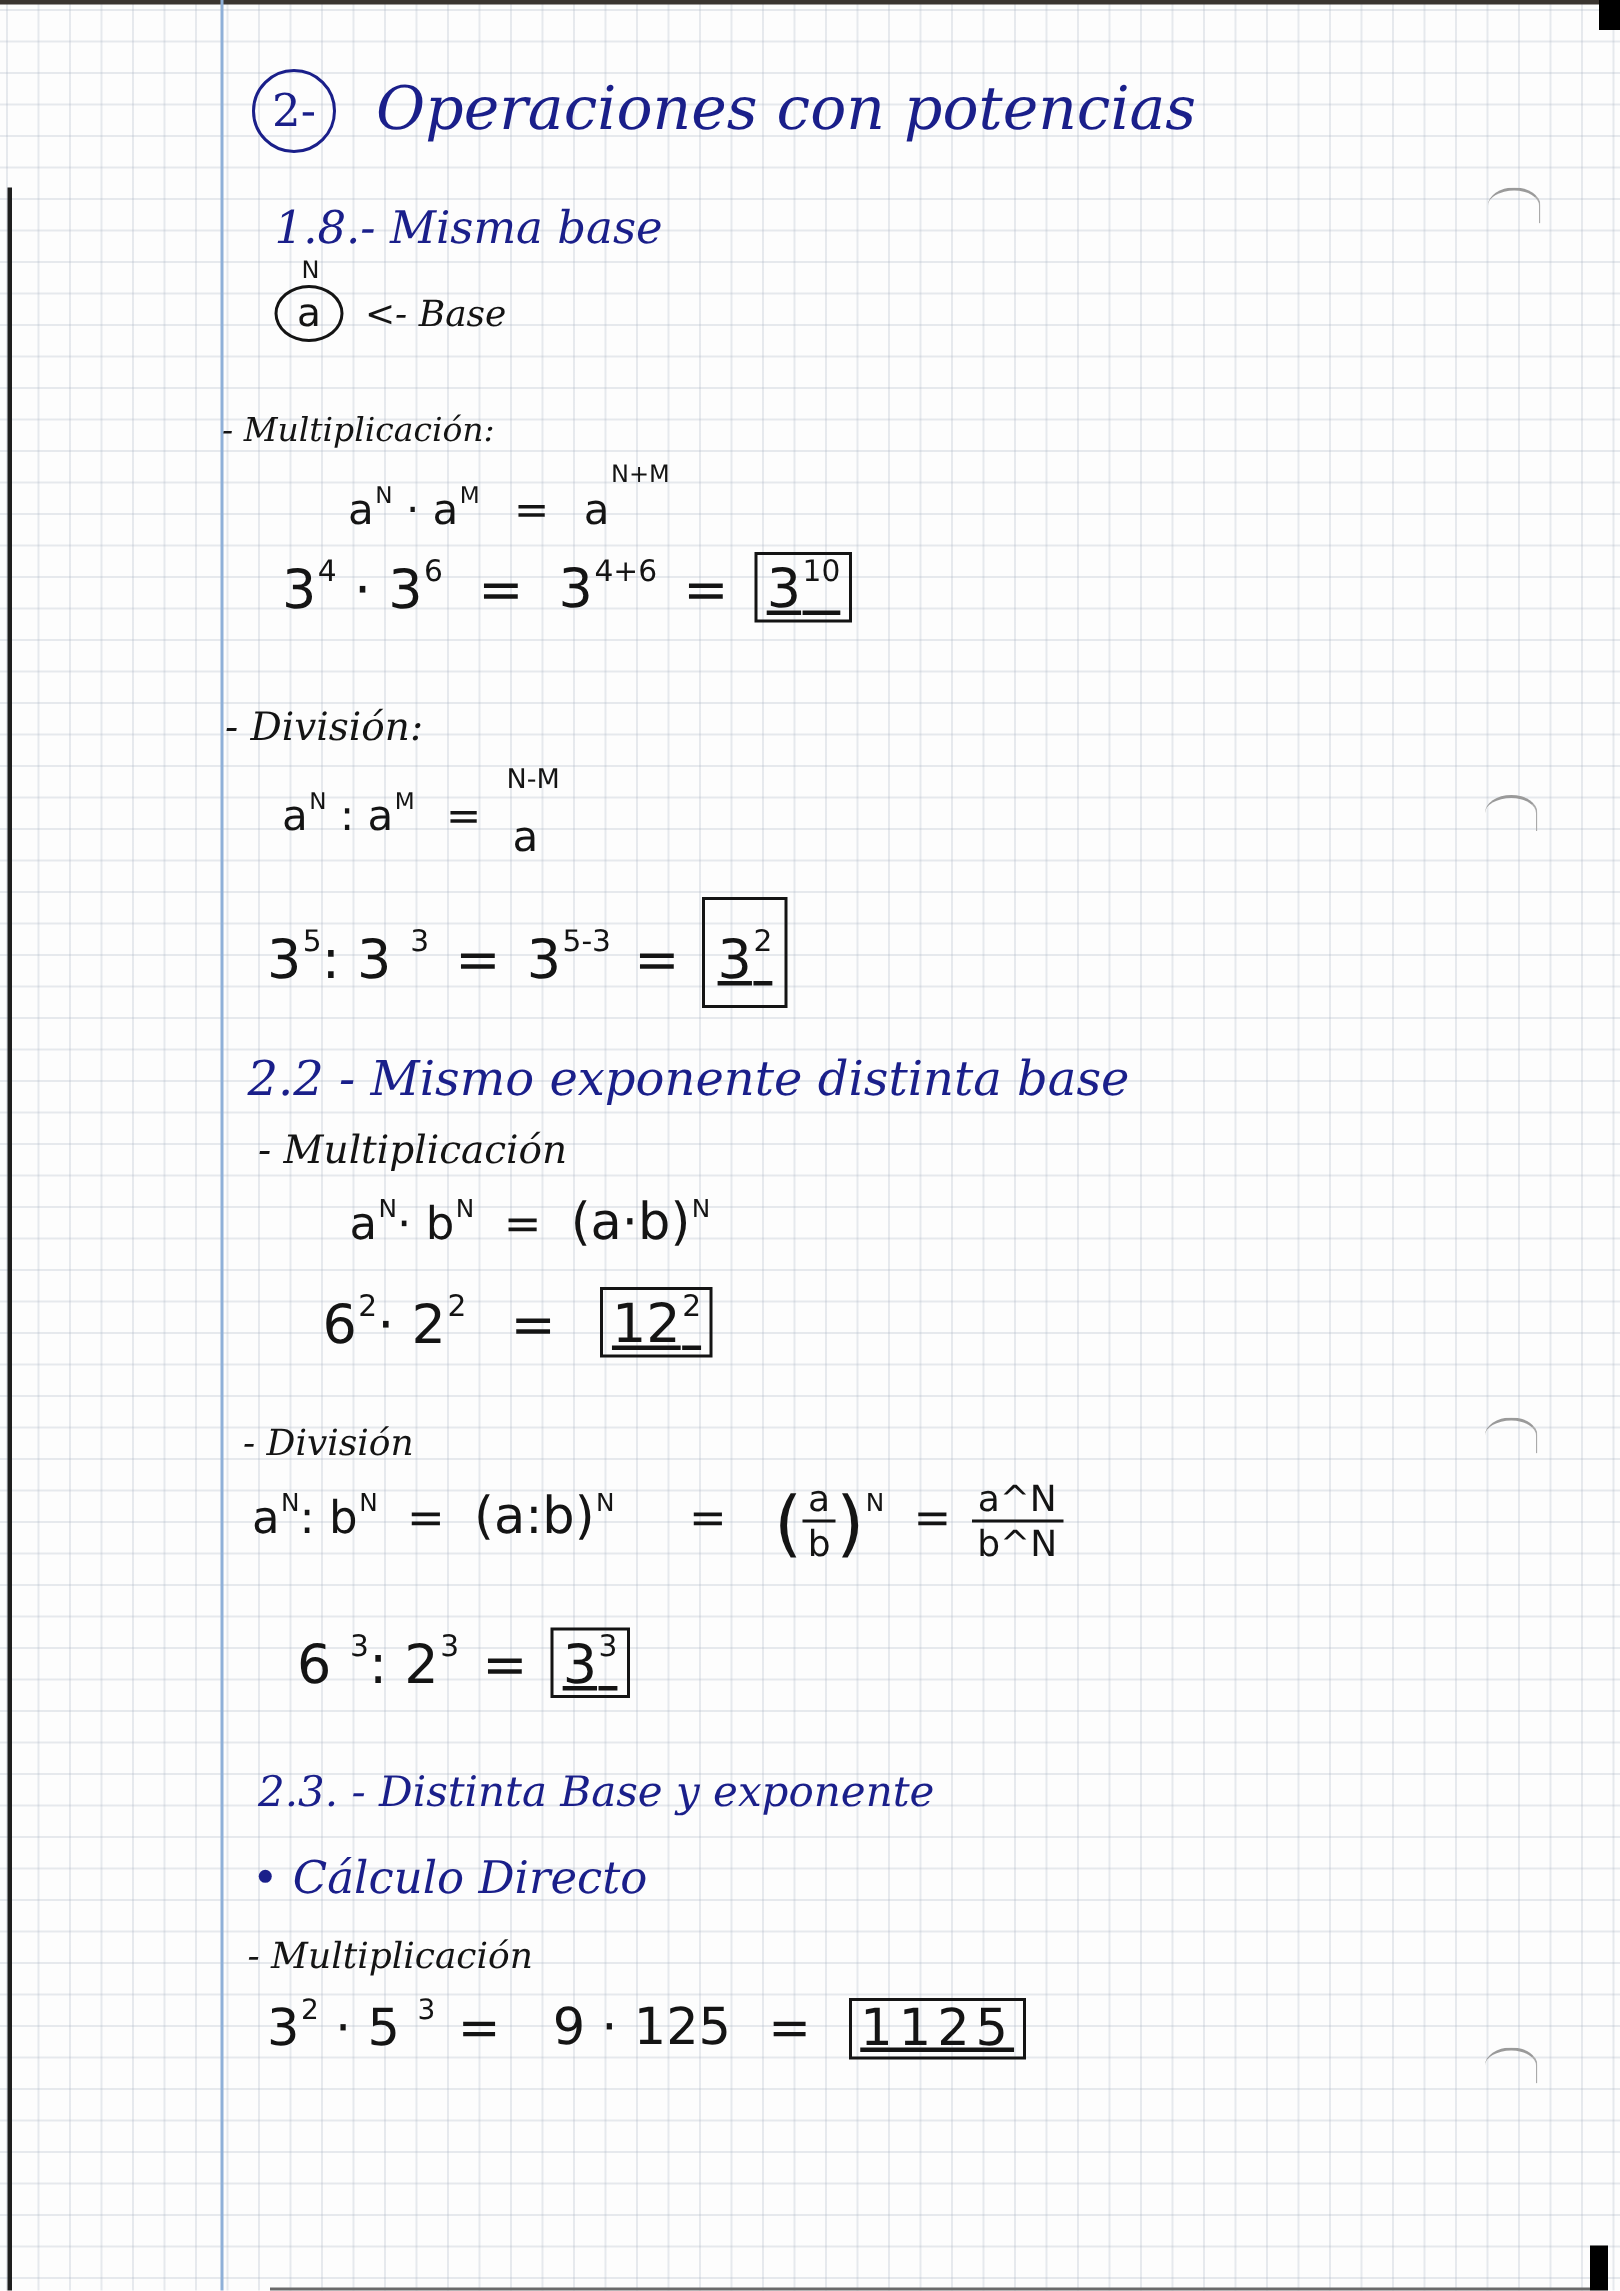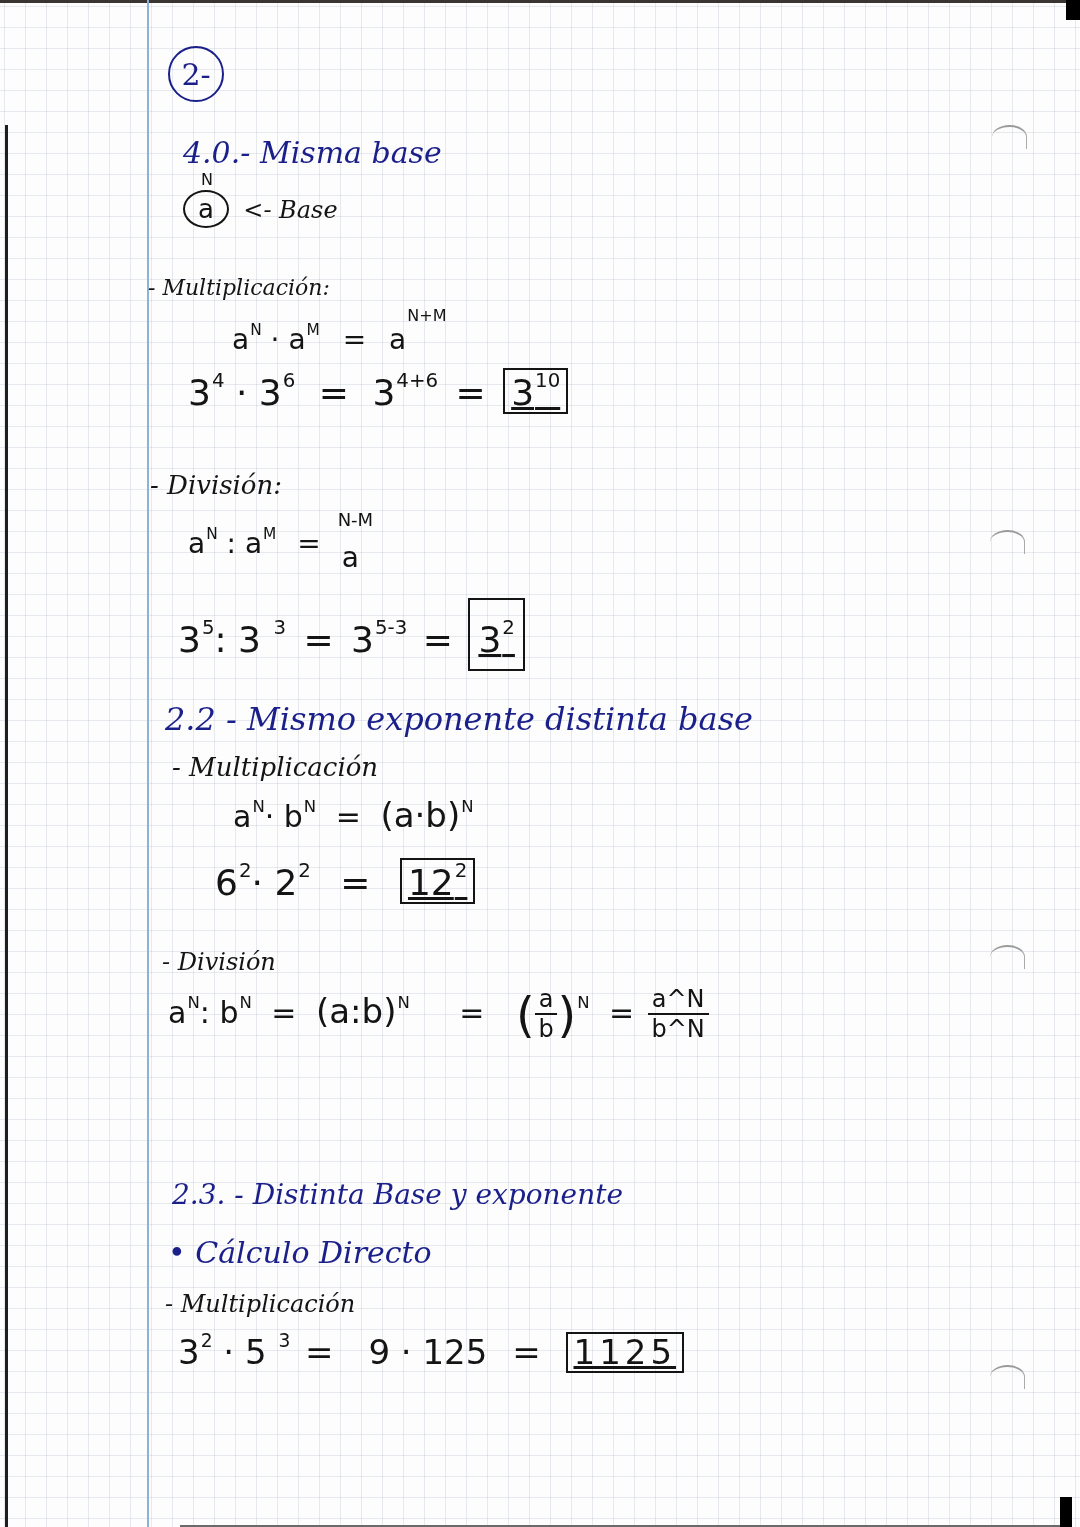--- a/index.html
+++ b/index.html
@@ -47,23 +47,24 @@
   <div class="margin-line"></div>
   <div class="hole" style="left:992px;top:125px;"></div>
   <div class="hole" style="left:990px;top:530px;"></div>
   <div class="hole" style="left:990px;top:945px;"></div>
   <div class="hole" style="left:990px;top:1365px;"></div>
 
   <div class="hw ink-blue" style="left:168px;top:46px;font-size:40px;">
     <span class="circle" style="width:52px;height:52px;font-size:30px;font-style:normal;">
         <span>2-</span>
       </span>
+    <span style="margin-left:14px;vertical-align:middle;">Operaciones con potencias</span>
   </div>
 
-  <div class="hw ink-blue" style="left:183px;top:135px;font-size:30px;">4.0.- Misma base</div>
+  <div class="hw ink-blue" style="left:183px;top:135px;font-size:30px;">1.8.- Misma base</div>
 
   <div class="math" style="left:183px;top:190px;font-size:26px;">
     <span class="circle" style="width:42px;height:34px;border-width:2.5px;">
         <span>a</span>
       </span>
     <span style="position:absolute;left:18px;top:-20px;font-size:16px;">N</span>
     <span class="hw" style="position:static;font-size:24px;margin-left:6px;">&lt;- Base</span>
   </div>
 
   <div class="hw ink-black" style="left:148px;top:275px;font-size:22px;">- Multiplicación:</div>
@@ -128,20 +129,25 @@
         <span class="num">a</span>
         <span>b</span>
       </span><span class="paren">)</span><span class="sup">N</span>
     <span style="margin:0 4px 0 10px;">=</span>
     <span class="frac">
         <span class="num">a^N</span>
         <span>b^N</span>
       </span>
   </div>
 
+  <div class="math" style="left:198px;top:1085px;font-size:36px;">
+    <span>6 <span class="sup">3</span>: 2<span class="sup">3</span></span>
+    <span style="margin:0 4px;">=</span>
+    <span class="boxed"><span>3</span><span class="sup">3</span></span>
+  </div>
 
   <div class="hw ink-blue" style="left:172px;top:1178px;font-size:28px;">2.3. - Distinta Base y exponente</div>
 
   <div class="hw ink-blue" style="left:168px;top:1235px;font-size:30px;">• Cálculo Directo</div>
 
   <div class="hw ink-black" style="left:165px;top:1290px;font-size:24px;">- Multiplicación</div>
 
   <div class="math" style="left:178px;top:1330px;font-size:34px;">
     <span>3<span class="sup">2</span> · 5 <span class="sup">3</span></span>
     <span style="margin:0 24px 0 4px;">=</span>

